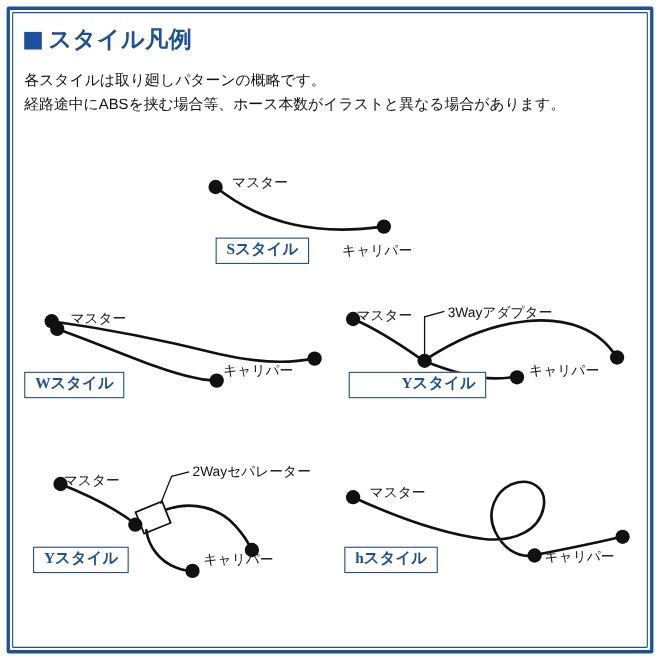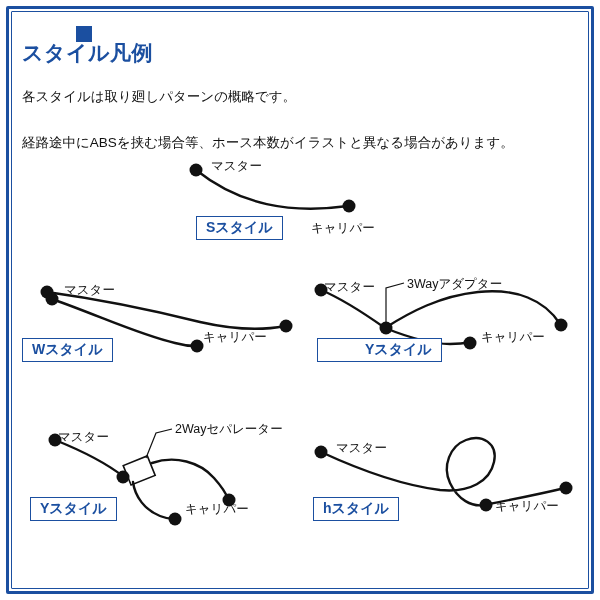--- a/index.html
+++ b/index.html
@@ -41,21 +41,20 @@
     border: 1px solid #1b4fa0;
     border-radius: 1px;
   }
   
   .title-row {
     position: absolute;
     left: 22px;
     top: 26px;
     display: flex;
     align-items: center;
-    flex-direction: column;
   }
   .title-marker {
     width: 16px;
     height: 16px;
     background: #1b4fa0;
     margin-right: 6px;
   }
   .title-text {
     font-size: 21px;
     font-weight: bold;
@@ -66,21 +65,21 @@
   
   .desc {
     position: absolute;
     left: 22px;
     top: 62px;
     width: 545px;
     color: #111111;
     font-size: 13.5px;
     line-height: 22px;
   }
-  .desc div { white-space: nowrap; margin-top: 24px; }
+  .desc div { white-space: nowrap; }
 
   
   #diagram {
     position: absolute;
     left: 0;
     top: 0;
     width: 600px;
     height: 600px;
   }
   .hose {
@@ -112,20 +111,21 @@
     position: absolute;
     box-sizing: border-box;
     border: 1.6px solid #1b4fa0;
     background: #ffffff;
     color: #1b4fa0;
     font-size: 14px;
     font-weight: bold;
     padding: 3px 9px 4px 9px;
     white-space: nowrap;
     line-height: 1.1;
+    font-family: Liberation Serif, serif;
   }
 </style>
 </head>
 <body>
 
 <div id="page">
 
   <div class="frame-outer"></div>
   <div class="frame-inner"></div>
 

